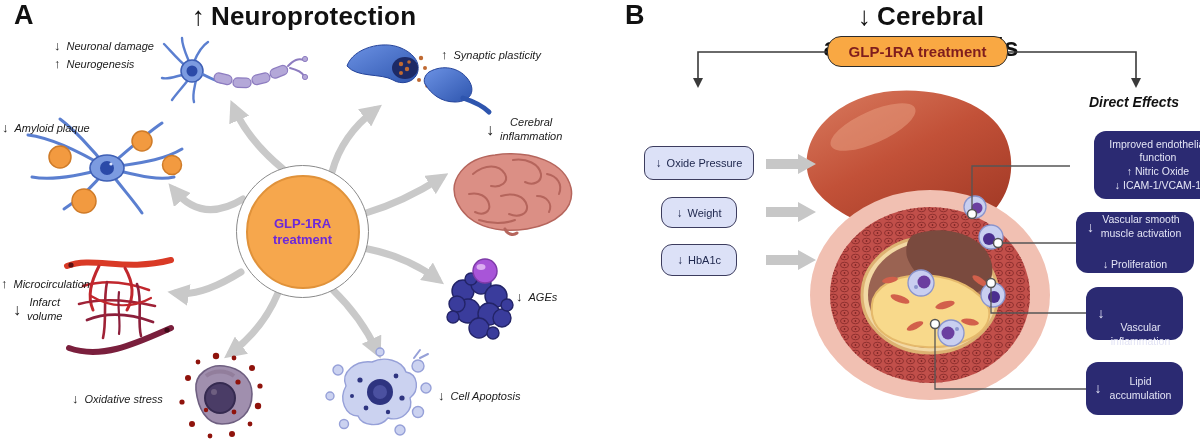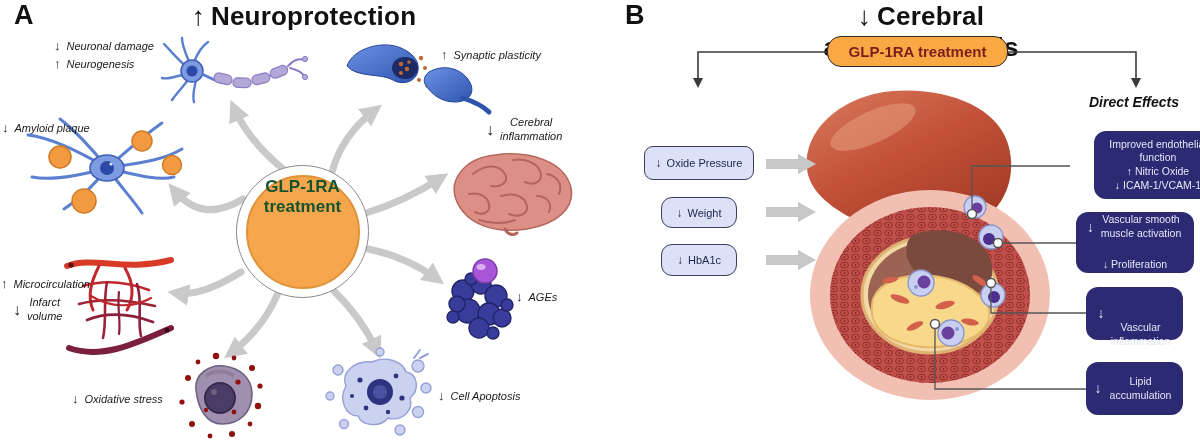--- a/index.html
+++ b/index.html
@@ -15,22 +15,22 @@
 
   
   .hub-ring {
     position:absolute; left:236px; top:165px; width:133px; height:133px;
     border:1.5px solid #8a8a8a; border-radius:50%; background:#fff; z-index:4;
     display:flex; align-items:center; justify-content:center;
   }
   .hub-circle {
     width:114px; height:114px; border-radius:50%;
     background:#F6A74D; border:2px solid #E0923A;
-    display:flex; flex-direction:column; align-items:center; 
-    font-size:17px; font-weight:700; color:#14532d; line-height:1.18;
+    display:flex; flex-direction:column; align-items:center; justify-content:center;
+    font-size:13px; font-weight:700; color:#6d28d9; line-height:1.18;
   }
 
   
   .ann { position:absolute; font-style:italic; font-size:11px; color:#1a1a1a; z-index:6; }
   .ann-row { display:flex; align-items:center; gap:6px; }
   .ann .arr { font-style:normal; font-weight:700; font-size:13px; line-height:1; }
   .ann .arr.tall { font-size:16px; }
   .ann .col { display:flex; flex-direction:column; align-items:center; line-height:1.25; }
   .ann-stack { display:flex; flex-direction:column; gap:5px; }
 

